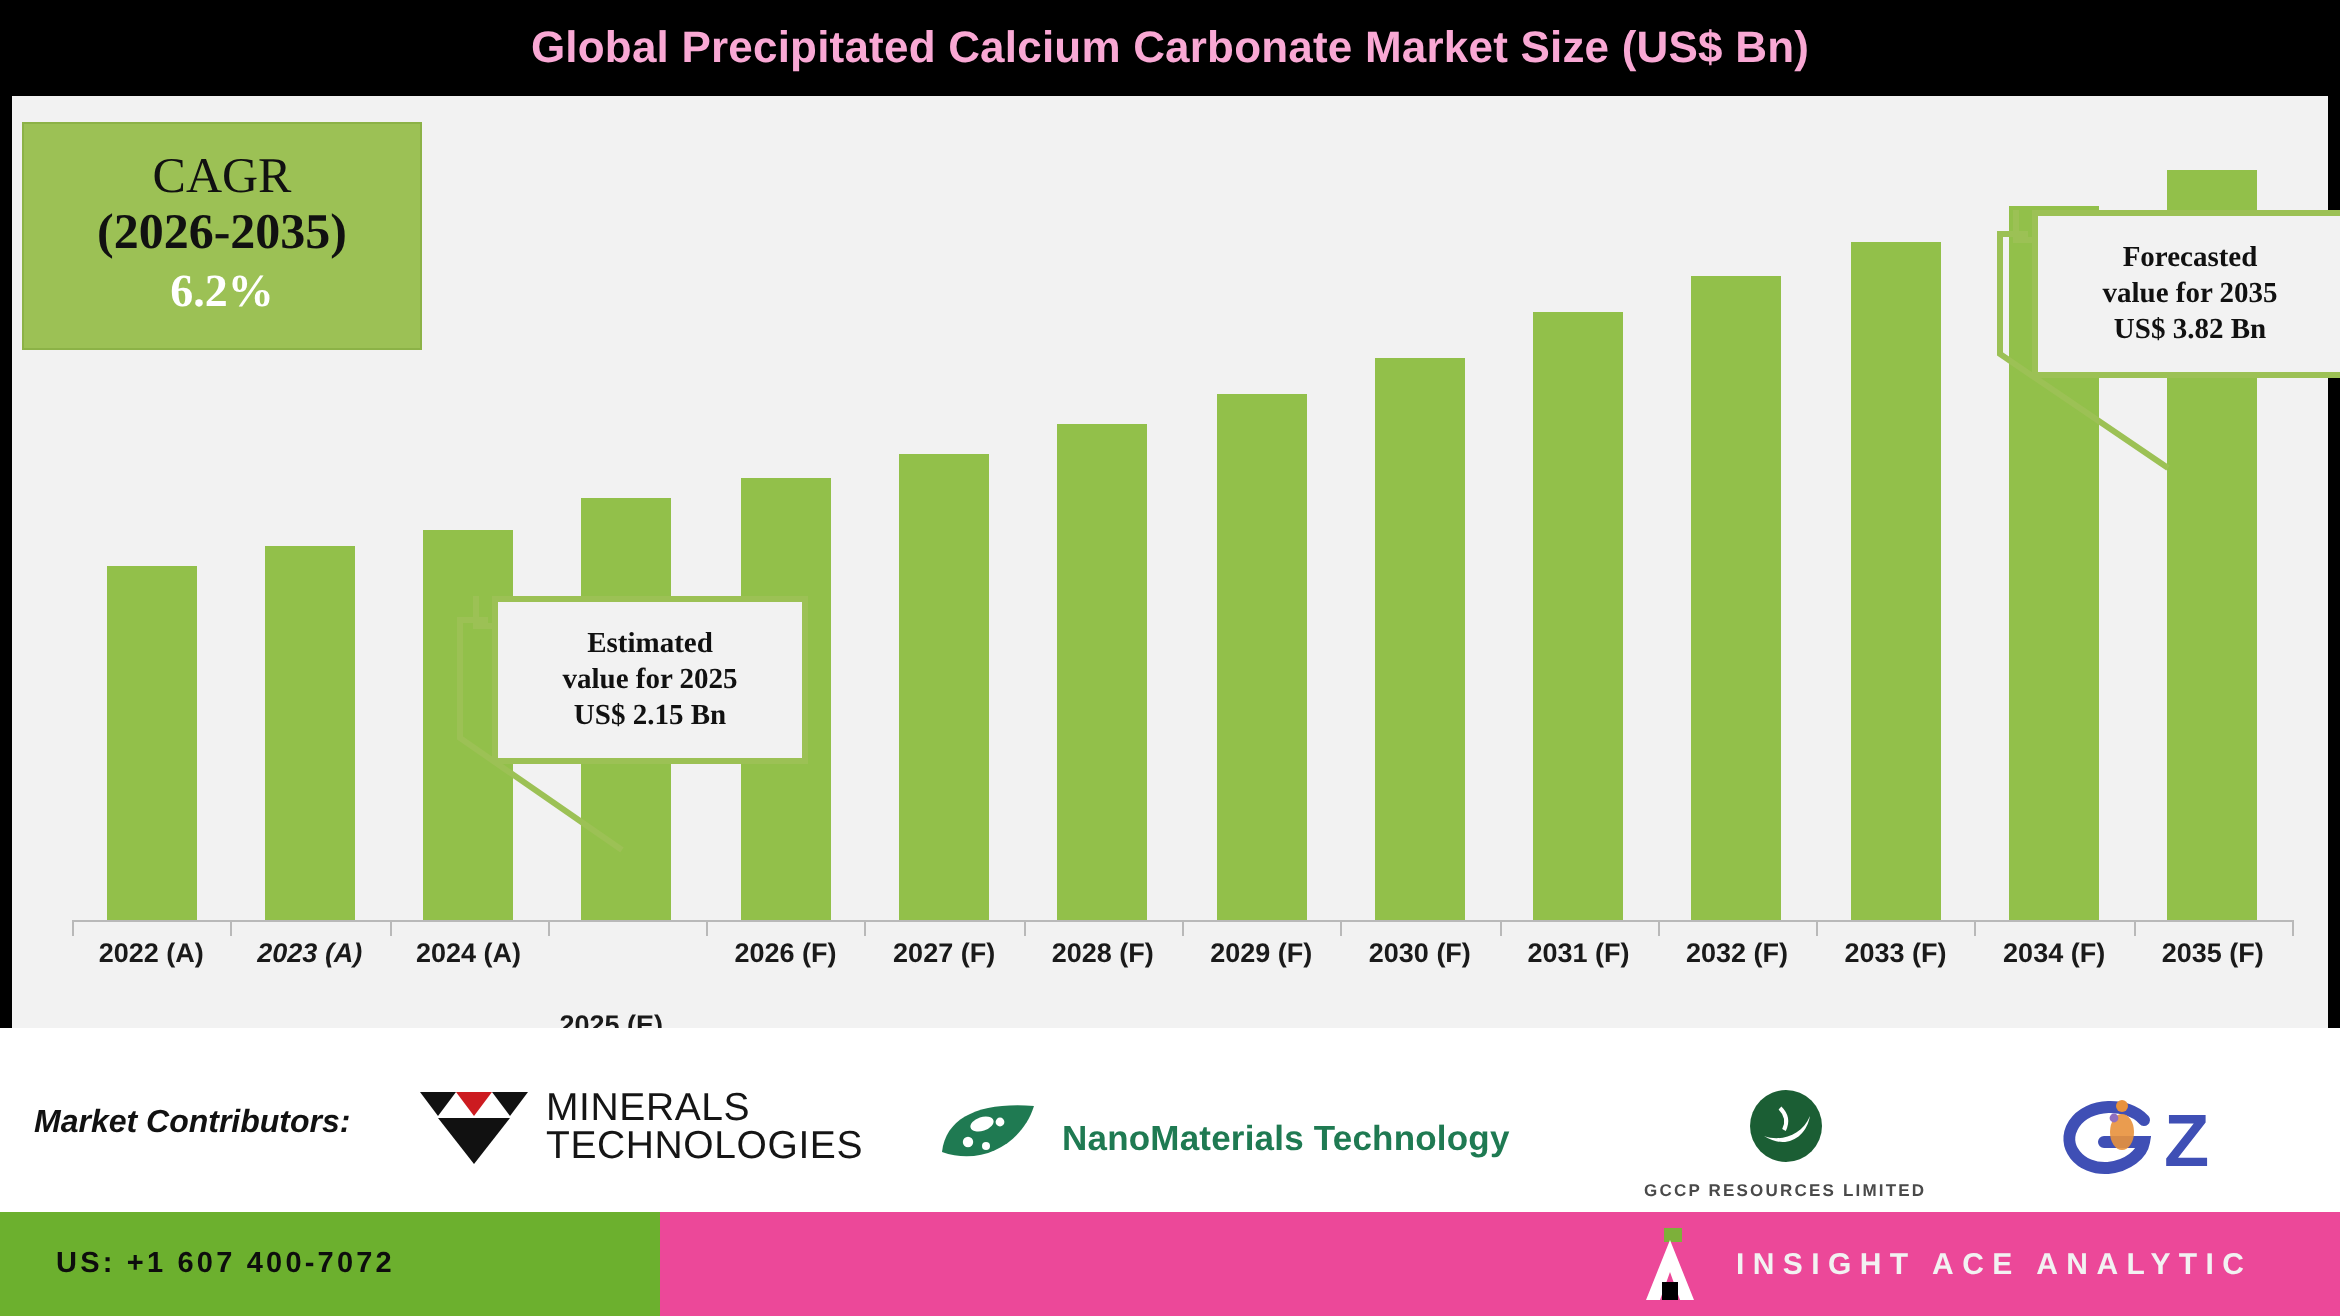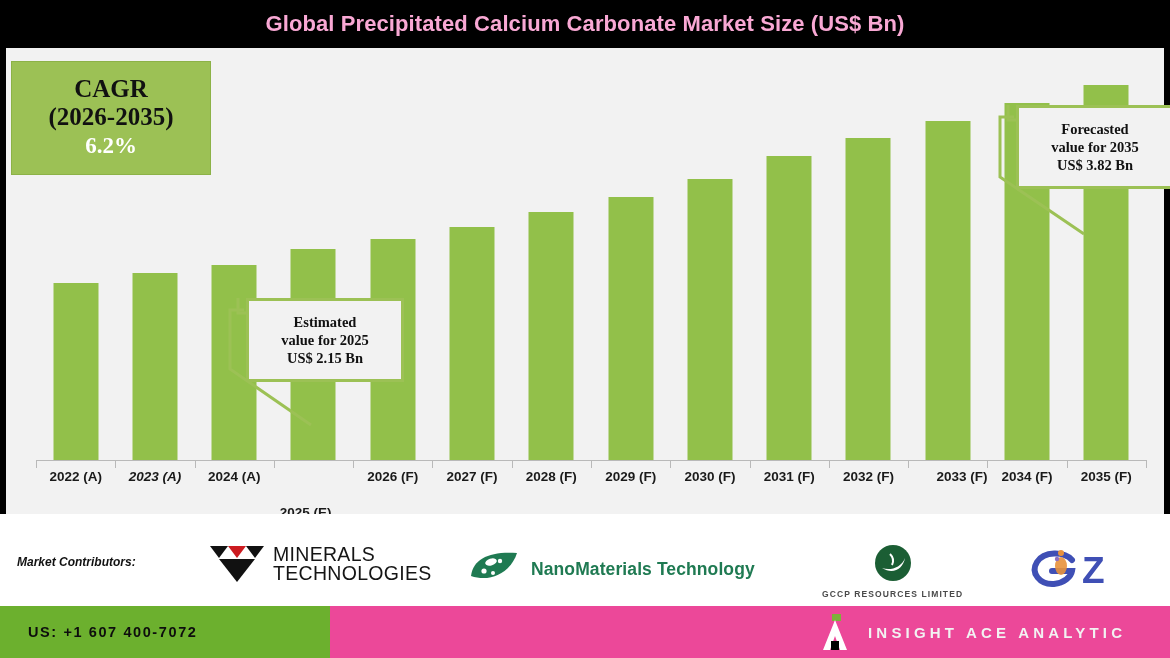--- a/index.html
+++ b/index.html
@@ -27,21 +27,21 @@
     background:#f2f2f2;
   }
 
   
   .cagr-box{
     position:absolute;left:5px;top:13px;width:198px;height:112px;
     background:#9cc155;border:1px solid #8cb247;
     display:flex;flex-direction:column;align-items:center;justify-content:center;
     font-family:"Liberation Serif",serif;
   }
-  .cagr-box .l1{font-size:25px;font-weight:bold;color:#111;line-height:1.06;}
+  .cagr-box .l1{font-size:25px;font-weight:normal;color:#111;line-height:1.06;}
   .cagr-box .l2{font-size:25px;font-weight:bold;color:#111;line-height:1.12;}
   .cagr-box .l3{font-size:23px;font-weight:bold;color:#ffffff;line-height:1.2;margin-top:1px;}
 
   
   .plot{position:absolute;left:30px;top:0;width:1110px;height:412px;}
   .bars{position:absolute;left:0;top:0;width:1110px;height:412px;}
   .bar-slot{position:absolute;bottom:0;height:412px;}
   .bar{position:absolute;bottom:0;left:50%;transform:translateX(-50%);
        width:45px;background:#92c04a;}
 
@@ -62,21 +62,21 @@
   .callout-2025{left:240px;top:250px;width:152px;height:78px;}
   .callout-2035{left:1010px;top:57px;width:152px;height:78px;}
   .leader{position:absolute;overflow:visible;pointer-events:none;}
 
   
   .contrib{
     position:absolute;left:0;top:514px;width:1170px;height:92px;background:#ffffff;
   }
   .contrib-label{
     position:absolute;left:17px;top:48px;transform:translateY(-50%);
-    font-size:12px;font-weight:bold;font-style:italic;color:#111;
+    font-size:16px;font-weight:bold;font-style:italic;color:#111;
     font-family:"Liberation Sans",sans-serif;
     text-align:center;
   }
   .logo{position:absolute;display:flex;align-items:center;}
 
   
   .mt{left:208px;top:30px;}
   .mt-mark{position:relative;width:58px;height:40px;margin-right:7px;}
   .mt-text{display:flex;flex-direction:column;line-height:1.0;}
   .mt-text span{font-size:19.5px;color:#151515;letter-spacing:.3px;
@@ -198,21 +198,21 @@
         <div class="xlabel" style="left: 79.2857px; width: 79.2857px; font-style: italic;">2023 (A)</div>
         <div class="xlabel" style="left: 158.571px; width: 79.2857px;">2024 (A)</div>
         <div class="xlabel" style="left: 230px; width: 79.2857px; margin-top: 36px;">2025 (E)</div>
         <div class="xlabel" style="left: 317.143px; width: 79.2857px;">2026 (F)</div>
         <div class="xlabel" style="left: 396.429px; width: 79.2857px;">2027 (F)</div>
         <div class="xlabel" style="left: 475.714px; width: 79.2857px;">2028 (F)</div>
         <div class="xlabel" style="left: 555px; width: 79.2857px;">2029 (F)</div>
         <div class="xlabel" style="left: 634.286px; width: 79.2857px;">2030 (F)</div>
         <div class="xlabel" style="left: 713.571px; width: 79.2857px;">2031 (F)</div>
         <div class="xlabel" style="left: 792.857px; width: 79.2857px;">2032 (F)</div>
-        <div class="xlabel" style="left: 872.143px; width: 79.2857px; text-align: right;">2033 (F)</div>
+        <div class="xlabel" style="left: 872.143px; width: 79.2857px;">2033 (F)</div>
         <div class="xlabel" style="left: 951.429px; width: 79.2857px;">2034 (F)</div>
         <div class="xlabel" style="left: 1030.71px; width: 79.2857px;">2035 (F)</div>
       </div>
 
     <svg class="leader" style="left:0;top:0;width:1158px;height:466px;">
       <polyline points="246,265 232,265 232,250" fill="none" stroke="#9cc155" stroke-width="3"></polyline>
       <polyline points="238,262 224,262 224,321 305,377" fill="none" stroke="#9cc155" stroke-width="3"></polyline>
       <polyline points="1016,72 1002,72 1002,57" fill="none" stroke="#9cc155" stroke-width="3"></polyline>
       <polyline points="1008,69 994,69 994,129 1078,186" fill="none" stroke="#9cc155" stroke-width="3"></polyline>
     </svg>

